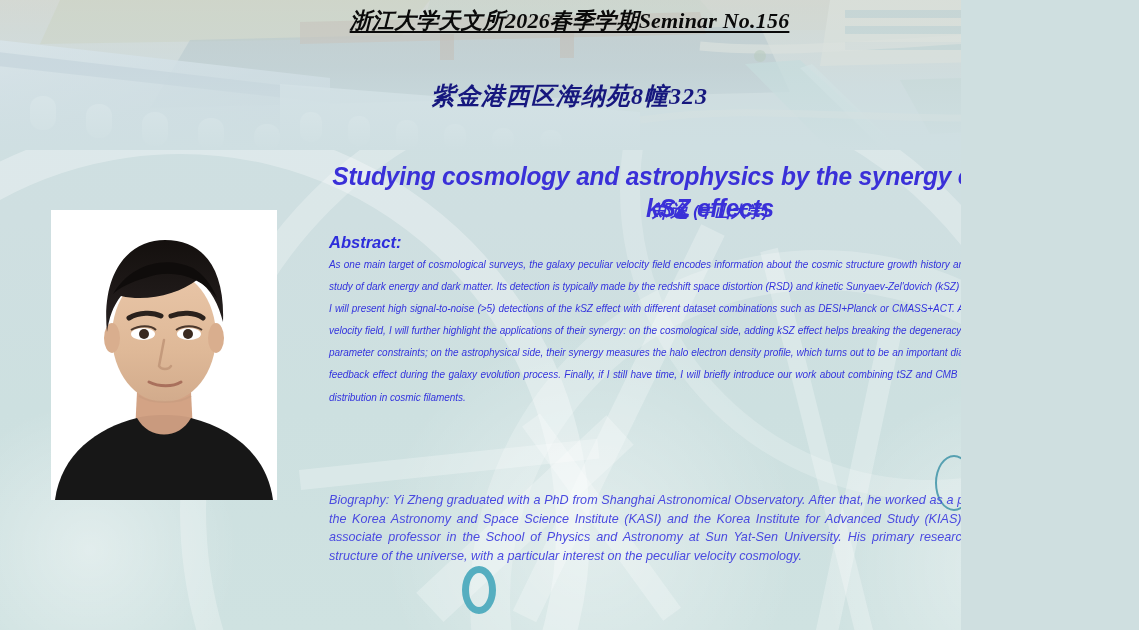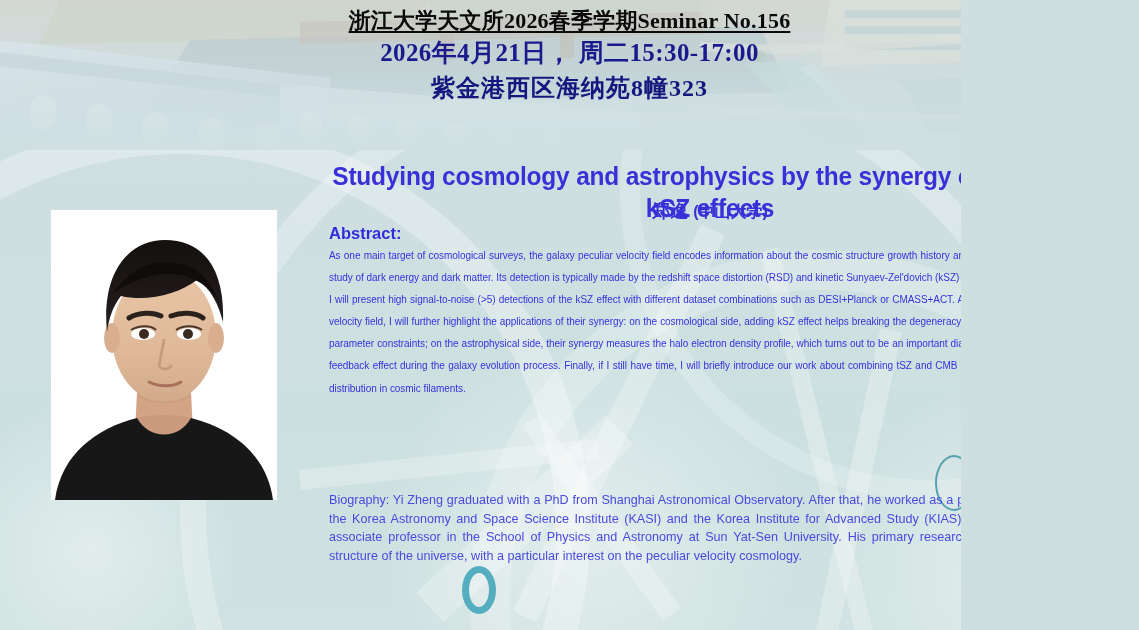--- a/index.html
+++ b/index.html
@@ -20,20 +20,21 @@
     position: absolute;
     inset: 0;
     width: 961px;
     height: 630px;
     overflow: hidden;
     background: linear-gradient(180deg,
         #cfe0e2 0%,
         #cfdfe1 35%,
         #cde0e0 65%,
         #cfe2e1 100%);
+    font-style: italic;
   }
 
   
   .bg-layer {
     position: absolute;
     inset: 0;
     pointer-events: none;
   }
 
   .swirl {
@@ -165,20 +166,21 @@
     line-height: 34px;
     letter-spacing: 0.4px;
   }
   .hdr-line-3 {
     font-family: "Liberation Serif", serif;
     font-weight: bold;
     font-size: 24px;
     color: #16177e;
     line-height: 36px;
     letter-spacing: 1px;
+    margin-top: 42px;
   }
 
   
   #talk-title {
     position: absolute;
     left: 300px; top: 160px;
     width: 820px;
     text-align: center;
     z-index: 5;
     font-weight: bold;
@@ -208,21 +210,21 @@
     left: 51px; top: 210px;
     width: 226px; height: 290px;
     background: #ffffff;
     overflow: hidden;
     z-index: 4;
   }
 
   
   #abstract-block {
     position: absolute;
-    left: 329px; top: 222px;
+    left: 329px; top: 231px;
     width: 775px;
     z-index: 5;
   }
   .abs-label {
     font-weight: bold;
     font-size: 16.5px;
     color: #2d2ddb;
     line-height: 22px;
     margin-bottom: 1px;
   }
@@ -350,21 +352,20 @@
         <circle cx="1100" cy="56" r="7"></circle>
         <circle cx="1030" cy="70" r="6"></circle>
         <circle cx="760" cy="56" r="6"></circle>
       </g>
     </svg>
     <div class="banner-fade"></div>
   </div>
 
   <div id="header-text">
     <div class="hdr-line-1">浙江大学天文所2026春季学期Seminar No.156</div>
-    <div class="hdr-line-2">2026年4月21日， 周二15:30-17:00</div>
     <div class="hdr-line-3">紫金港西区海纳苑8幢323</div>
   </div>
 
   <div id="talk-title">Studying cosmology and astrophysics by the synergy of RSD and kSZ effects</div>
 
   <div id="speaker">
     <span>郑逸</span><span> </span><span class="affil">(中山大学)</span>
   </div>
 
   <div id="portrait">

